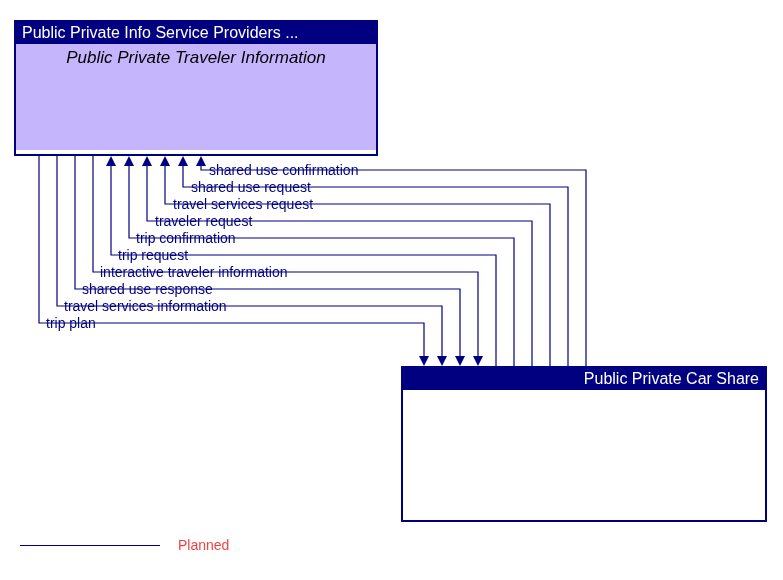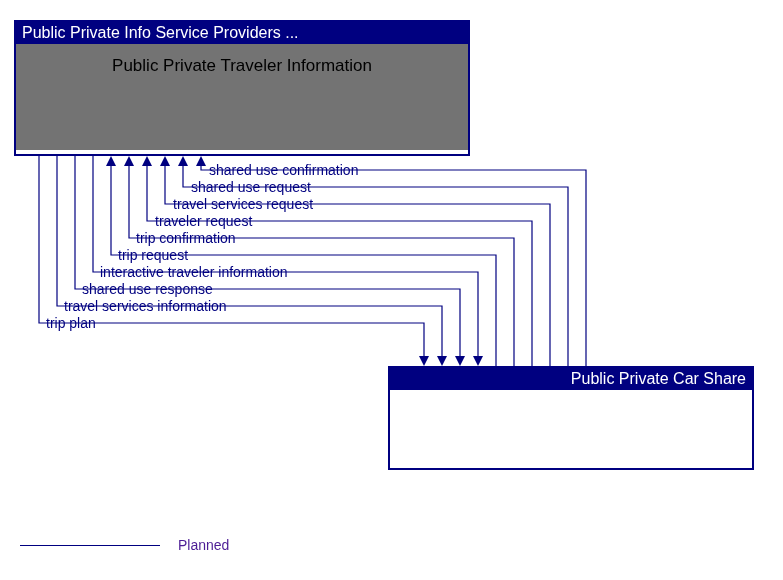--- a/index.html
+++ b/index.html
@@ -20,27 +20,28 @@
   .node-header {
     background: #000080;
     color: #ffffff;
     font-size: 16px;
     padding: 2px 6px;
     white-space: nowrap;
     overflow: hidden;
     text-overflow: ellipsis;
   }
   .node-body {
-    background: #737373;
+    background: #c4b5fd;
     text-align: center;
     font-size: 17px;
     color: #000;
-    padding: 12px 4px;
+    padding: 4px 4px;
     height: calc(100% - 26px);
     box-sizing: border-box;
+    font-style: italic;
   }
   svg.flows {
     position: absolute;
     left: 0;
     top: 0;
     width: 783px;
     height: 580px;
     pointer-events: none;
   }
   .flow-line {
@@ -59,32 +60,32 @@
     line-height: 1;
   }
   .legend-line {
     position: absolute;
     height: 0;
     border-top: 1.2px solid #000080;
   }
   .legend-text {
     position: absolute;
     font-size: 14px;
-    color: #4c1d95;
+    color: #ef4444;
   }
 </style>
 </head>
 <body>
 
-<div class="node" style="left:14px; top:20px; width:456px; height:136px;">
+<div class="node" style="left:14px; top:20px; width:364px; height:136px;">
   <div class="node-header">Public Private Info Service Providers ...</div>
   <div class="node-body">Public Private Traveler Information</div>
 </div>
 
-<div class="node" style="left:388px; top:366px; width:366px; height:104px;">
+<div class="node" style="left:401px; top:366px; width:366px; height:156px;">
   <div class="node-header" style="text-align:right;">Public Private Car Share</div>
 </div>
 
 <div class="flow-label" style="left:209px; top:163px;">shared use confirmation</div>
 <div class="flow-label" style="left:191px; top:180px;">shared use request</div>
 <div class="flow-label" style="left:173px; top:197px;">travel services request</div>
 <div class="flow-label" style="left:155px; top:214px;">traveler request</div>
 <div class="flow-label" style="left:136px; top:231px;">trip confirmation</div>
 <div class="flow-label" style="left:118px; top:248px;">trip request</div>
 

